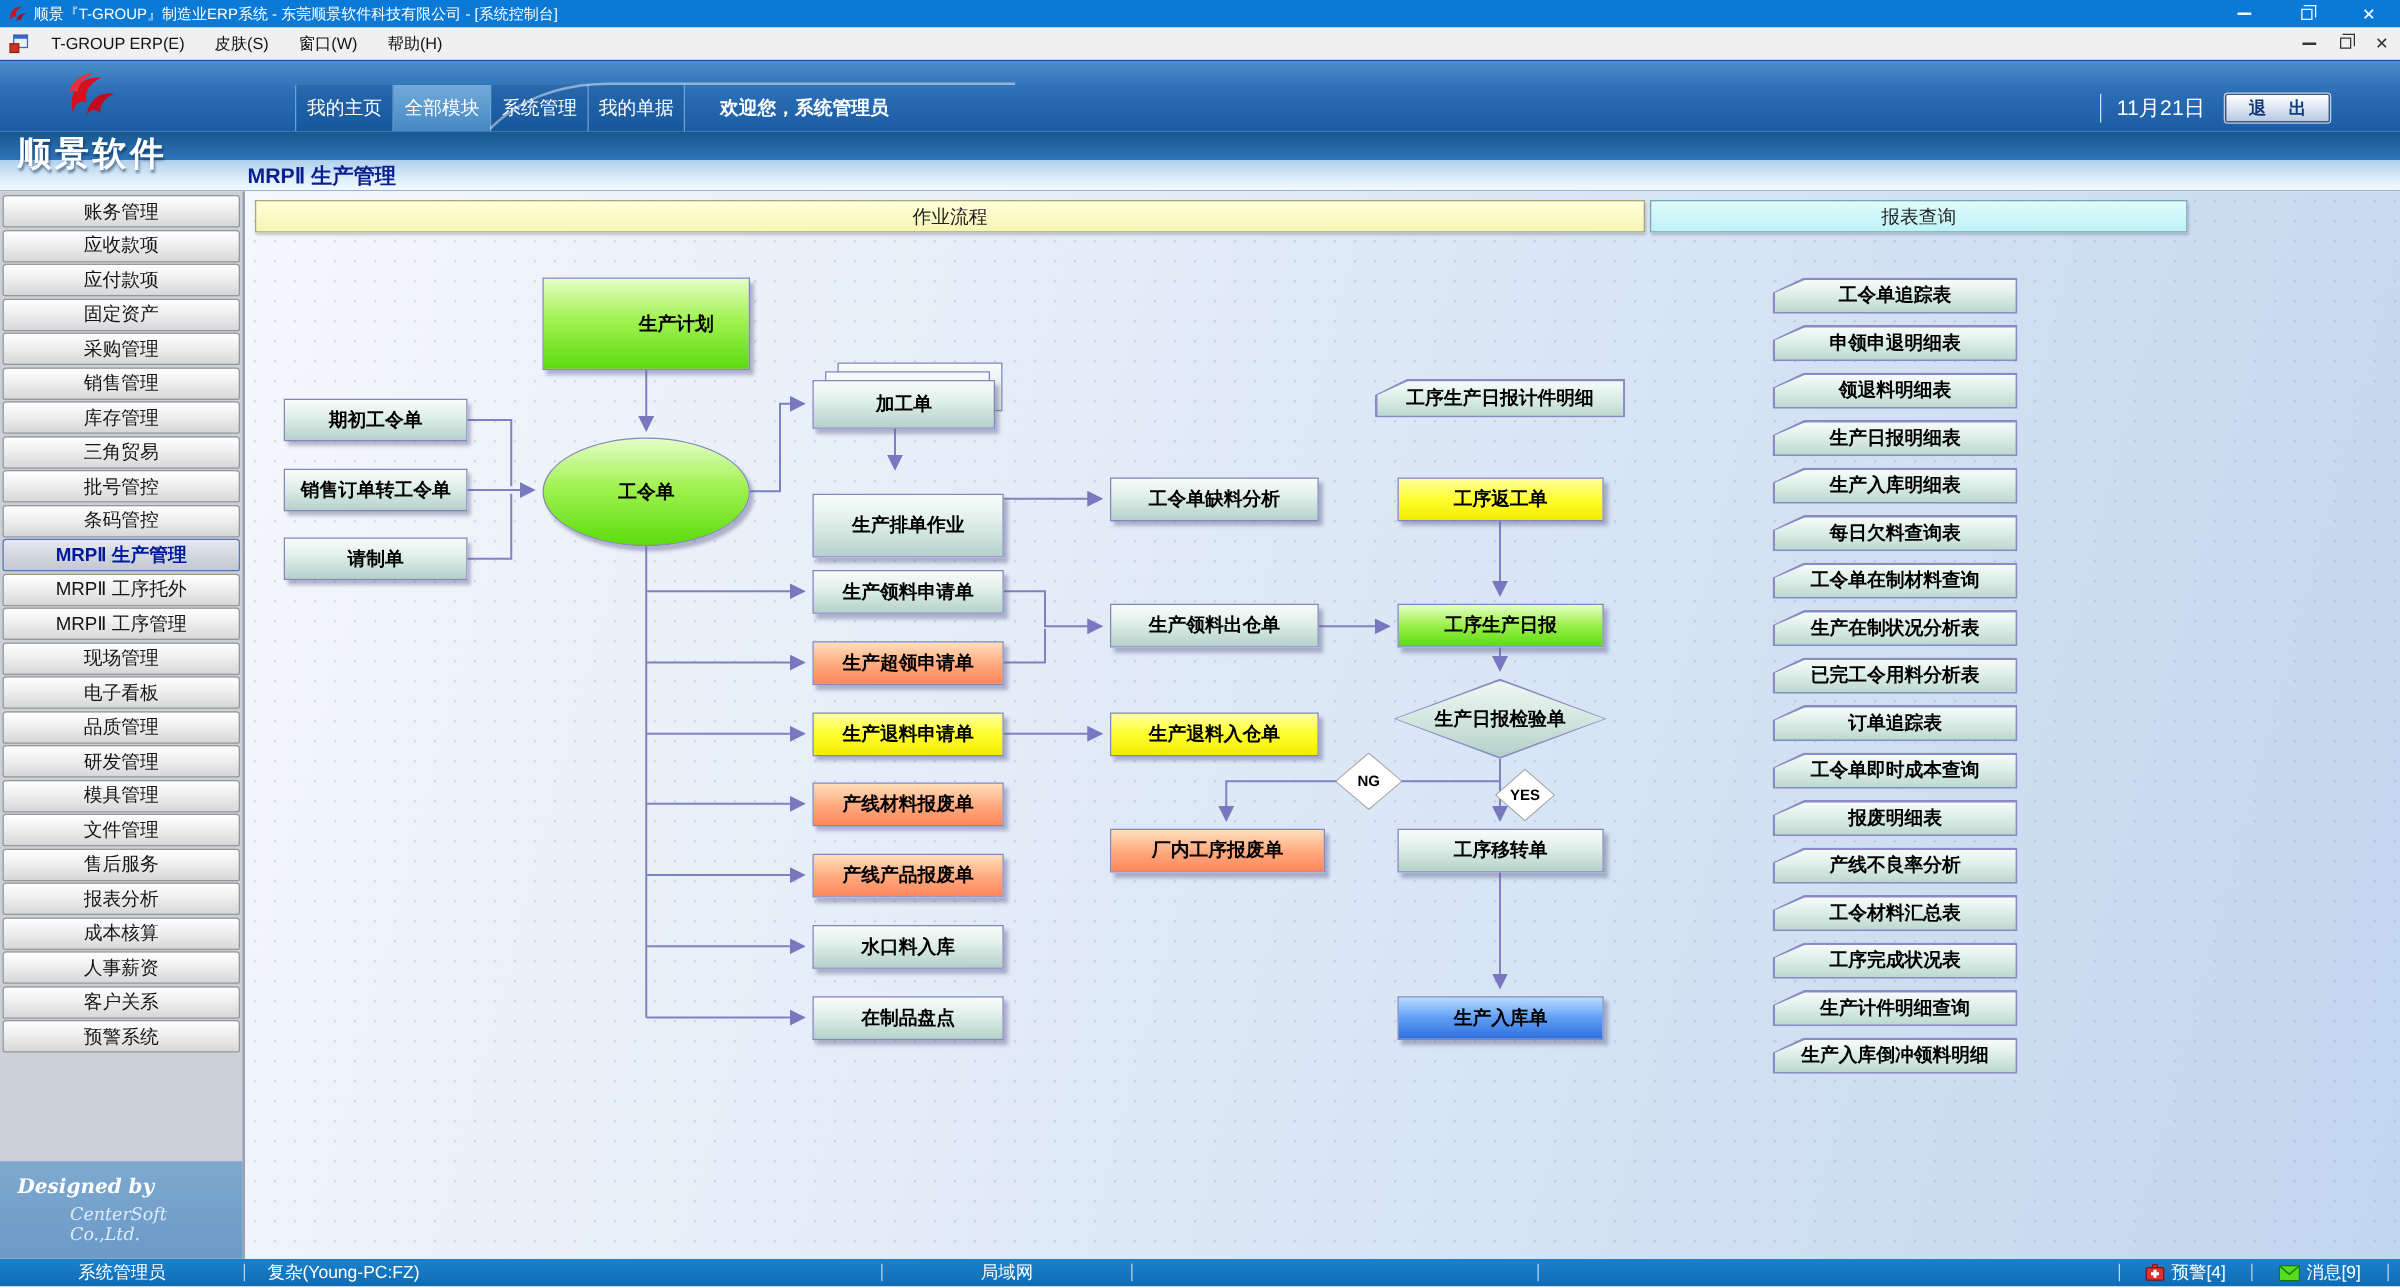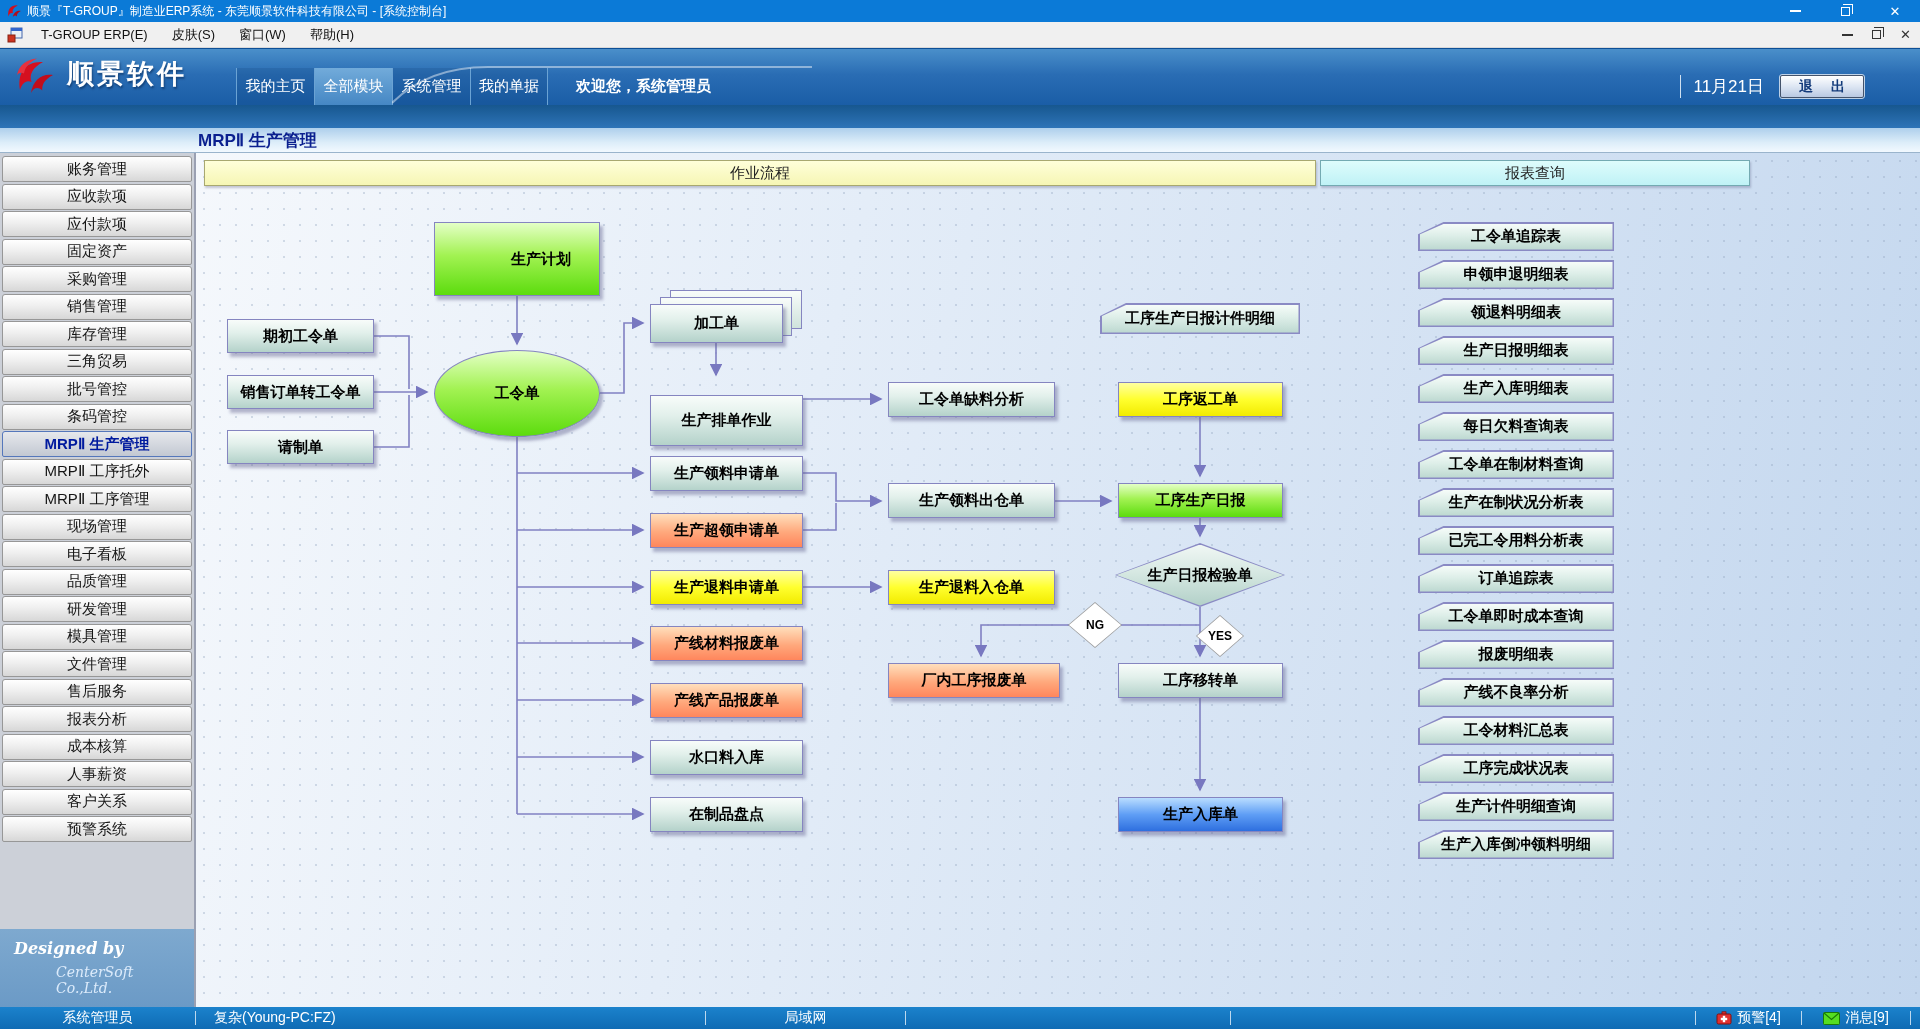--- a/index.html
+++ b/index.html
@@ -23,21 +23,21 @@
   .menubar{ height:26px; background:#f0f0f0; border-bottom:1px solid #d9d9d9;
     display:flex; align-items:center; font-size:13px; color:#111; padding-left:5px; }
   .mb-icon{ width:16px; height:16px; margin:0 6px 0 2px; flex:none; }
   .menu-item{ padding:0 12px; height:100%; display:flex; align-items:center; }
   .mb-controls{ margin-left:auto; display:flex; align-items:center; color:#333; }
   .mb-btn{ width:29px; display:flex; align-items:center; justify-content:center; }
 
   
   .header{ height:57px; background:linear-gradient(180deg,#4a8fca 0%,#2a6db4 45%,#1a5da6 100%);
     border-top:1px solid #0d4f96; color:#fff; display:flex; align-items:flex-end; position:relative; }
-  .logo{ position:absolute; left:14px; top:7px; display:flex; align-items:flex-start; gap:9px; }
+  .logo{ position:absolute; left:14px; top:7px; display:flex; align-items:center; gap:9px;flex-direction:column; }
   .logo-icon{ width:44px; height:40px; }
   .logo-text{ font-size:27px; font-weight:bold; letter-spacing:3px;
     text-shadow:1px 2px 2px rgba(0,30,70,.5); }
   .header-curve{ position:absolute; left:392px; top:14px; pointer-events:none; }
   .tabs{ margin-left:236px; display:flex; height:37px; }
   .tab{ width:78px; display:flex; align-items:center; justify-content:center; font-size:15px;
     border-left:1px solid #6ba3d4; background:rgba(10,60,115,.18); }
   .tab:last-child{ border-right:1px solid #6ba3d4; }
   .tab.active{ background:linear-gradient(180deg,#72abda,#4587c4); }
   .welcome{ height:37px; display:flex; align-items:center; margin-left:28px;
@@ -271,21 +271,21 @@
     <div class="node green" style="left:238px;top:69px;width:166px;height:74px;padding-left:48px;">生产计划</div>
 
     <div class="node teal" style="left:31px;top:166px;width:147px;height:34px;">期初工令单</div>
     <div class="node teal" style="left:31px;top:222px;width:147px;height:34px;">销售订单转工令单</div>
     <div class="node teal" style="left:31px;top:277px;width:147px;height:34px;">请制单</div>
 
     <div class="node green ellipse" style="left:238px;top:197px;width:166px;height:87px;">工令单</div>
 
     <div class="sheet" style="left:474px;top:137px;width:132px;height:39px;"></div>
     <div class="sheet" style="left:464px;top:144px;width:132px;height:39px;"></div>
-    <div class="node teal" style="left:454px;top:151px;width:133px;height:39px;">加工单</div>
+    <div class="node teal" style="left:454px;top:151px;width:146px;height:39px;">加工单</div>
 
     <div class="node teal" style="left:454px;top:242px;width:153px;height:51px;">生产排单作业</div>
     <div class="node teal" style="left:692px;top:229px;width:167px;height:35px;">工令单缺料分析</div>
 
     <div class="node teal" style="left:454px;top:303px;width:153px;height:35px;">生产领料申请单</div>
     <div class="node salmon" style="left:454px;top:360px;width:153px;height:35px;">生产超领申请单</div>
     <div class="node yellow" style="left:454px;top:417px;width:153px;height:35px;">生产退料申请单</div>
     <div class="node salmon" style="left:454px;top:473px;width:153px;height:35px;">产线材料报废单</div>
     <div class="node salmon" style="left:454px;top:530px;width:153px;height:35px;">产线产品报废单</div>
     <div class="node teal" style="left:454px;top:587px;width:153px;height:35px;">水口料入库</div>

